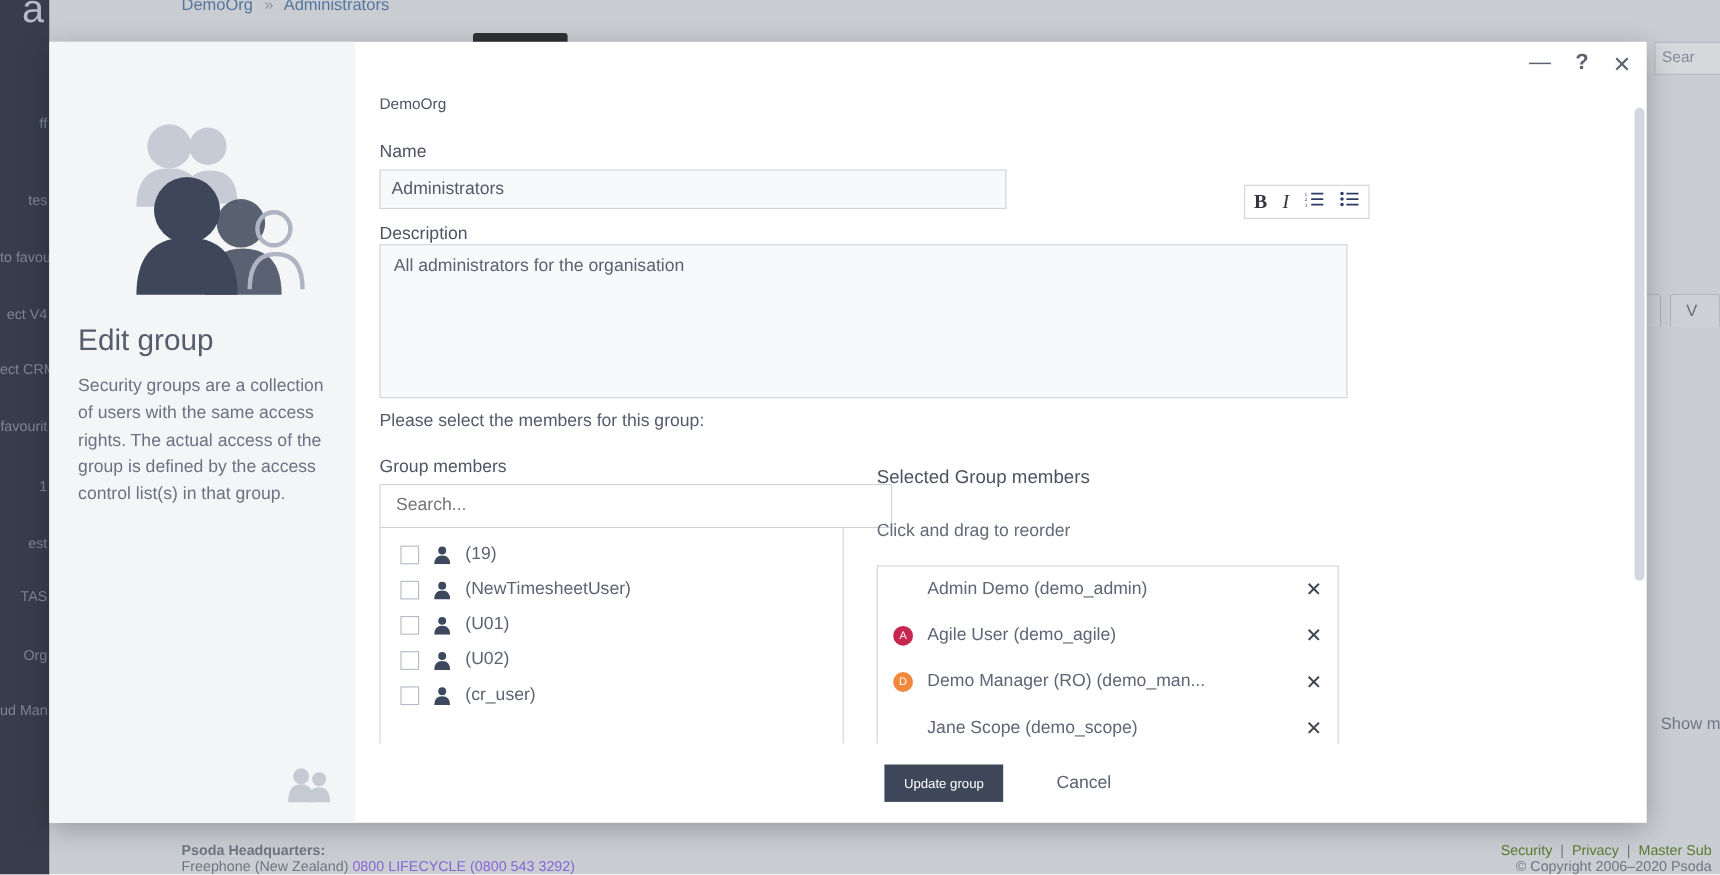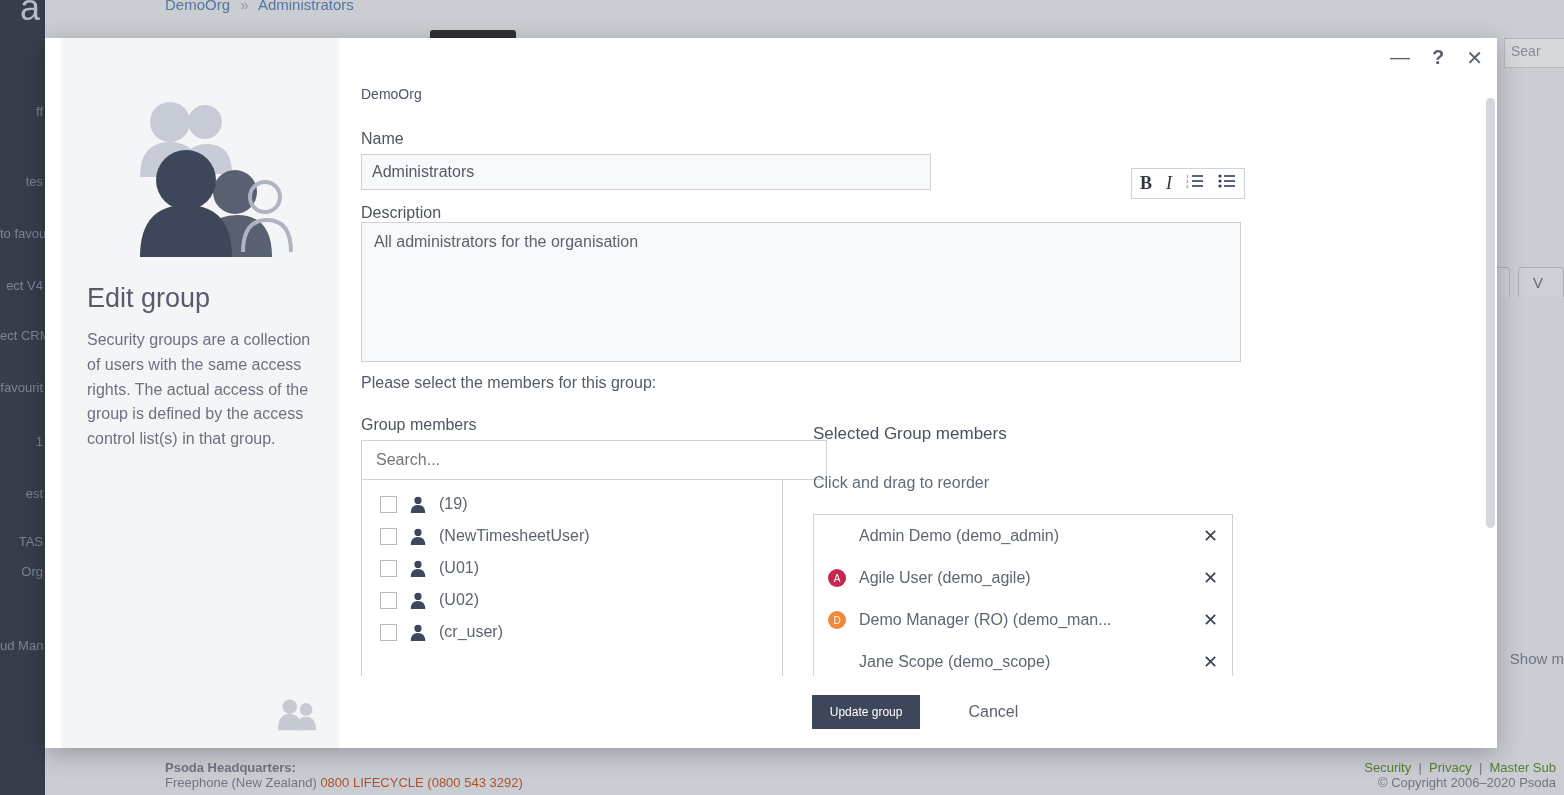--- a/index.html
+++ b/index.html
@@ -52,40 +52,40 @@
   .tabs-bg {
     position:absolute; top:267px; right:0; display:flex; gap:8px;
   }
   .tabs-bg .tab{
     border:1px solid #bfc4cc; border-bottom:none; padding:6px 20px 6px 14px;
     color:#5c6470; font-size:15px; background:#f3f4f6; border-radius:4px 4px 0 0;
   }
   .showmore-bg { position:absolute; right:0; top:650px; color:#6c7485; font-size:15px;}
   .footer-bg {
     position:absolute; left:120px; right:0; bottom:0px; height:40px;
-    display:flex; justify-content:space-between; align-items:center;
+    display:flex; justify-content:space-between; align-items:flex-end;
     color:#6b7280; font-size:13px; padding-right:8px;
   }
   .footer-bg a { color:#4d7c0f; }
   .black-strip{
     position:absolute; left:385px; top:30px; width:86px; height:28px;
     background:#111; border-radius:3px;
   }
   
   .dim {
     position:absolute; inset:0; background:rgba(120,125,135,0.30);
   }
   
   .modal {
     position:absolute; left:45px; top:38px; width:1452px; height:710px;
     background:#fff; display:flex; box-shadow:0 6px 24px rgba(0,0,0,0.25);
   }
   .modal-side {
     width:278px; background:var(--bg-modal-side);
-    padding:29px 26px 12px 26px; position:relative; display:flex; flex-direction:column;margin-left:16px;
+    padding:40px 26px 12px 26px; position:relative; display:flex; flex-direction:column;
   }
   .side-icon { height:210px; display:flex; align-items:center; justify-content:center;}
   .side-icon svg { width:200px; height:200px; }
   .side-title { font-size:27px; color:#555d6c; margin:6px 0 14px; font-weight:400;}
   .side-text  { font-size:16px; color:#6a7282; line-height:1.55; }
   .side-mini  { position:absolute; right:14px; bottom:10px; opacity:0.5;}
   .side-mini svg { width:56px; height:40px;}
   .modal-main {
     flex:1; position:relative; display:flex; flex-direction:column;
   }
@@ -178,42 +178,42 @@
 
   <div class="navcut" style="top: 104px;">ff</div>
       <div class="navcut" style="top: 174px;">tes</div>
       <div class="navcut" style="top: 226px;">to favou</div>
       <div class="navcut" style="top: 278px;">ect V4</div>
       <div class="navcut" style="top: 328px;">ect CRM</div>
       <div class="navcut" style="top: 380px;">favourit</div>
       <div class="navcut" style="top: 434px;">1</div>
       <div class="navcut" style="top: 486px;">est</div>
       <div class="navcut" style="top: 534px;">TAS</div>
-      <div class="navcut" style="top: 564px;">Org</div>
+      <div class="navcut" style="top: 588px;">Org</div>
       <div class="navcut" style="top: 638px;">ud Man</div>
     </div>
   <div class="content-bg">
     <div class="breadcrumb-bg">
       <span>DemoOrg</span>
       <span class="sep">»</span>
       <span>Administrators</span>
     </div>
     <div class="page-title-bg">Administrators</div>
     <div class="black-strip"></div>
     <div class="search-partial">Sear</div>
     <div class="tabs-bg">
       <div class="tab">s</div>
       <div class="tab">V</div>
     </div>
     <div class="showmore-bg">Show m</div>
     <div class="footer-bg">
       <div>
         <b>Psoda Headquarters:</b><br>
         <span>Freephone (New Zealand)</span>
-        <span style="color:#c2410c">0800 LIFECYCLE (0800 543 3292)</span>
+        <span style="color:#8b5cf6">0800 LIFECYCLE (0800 543 3292)</span>
       </div>
       <div style="text-align:right">
         <span>
           <a>Security</a>
           &nbsp;|&nbsp;
           <a>Privacy</a>
           &nbsp;|&nbsp;
           <a>Master Sub</a>
         </span><br>
         <span>© Copyright 2006–2020 Psoda</span>

